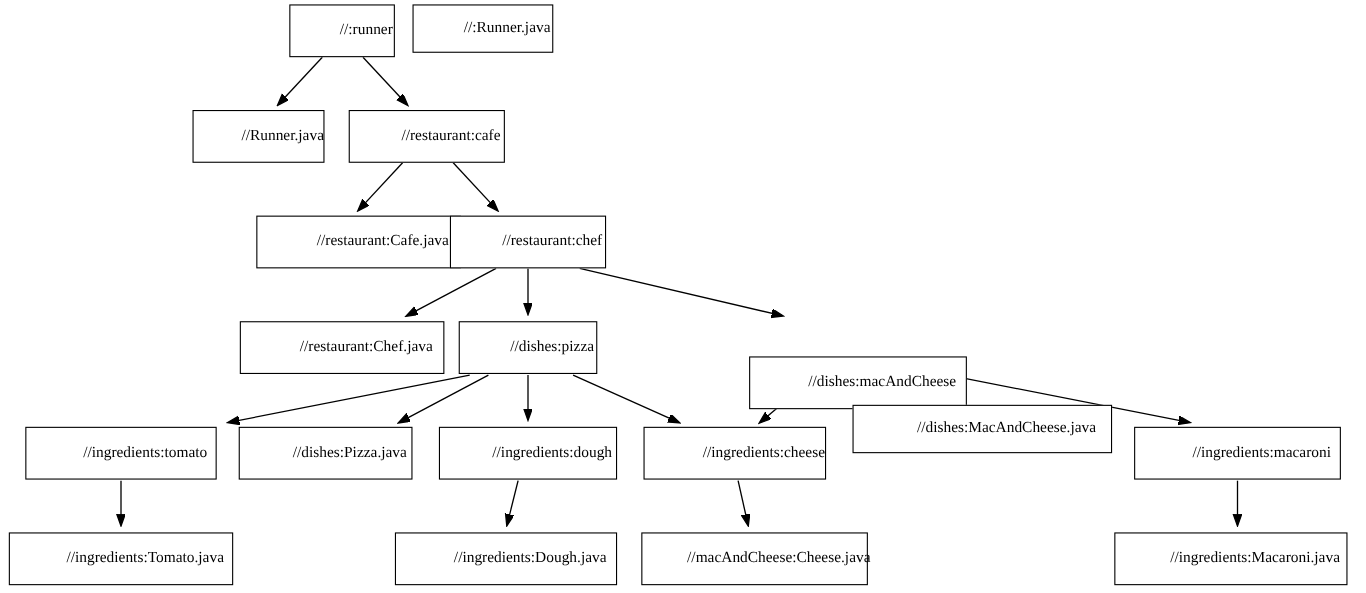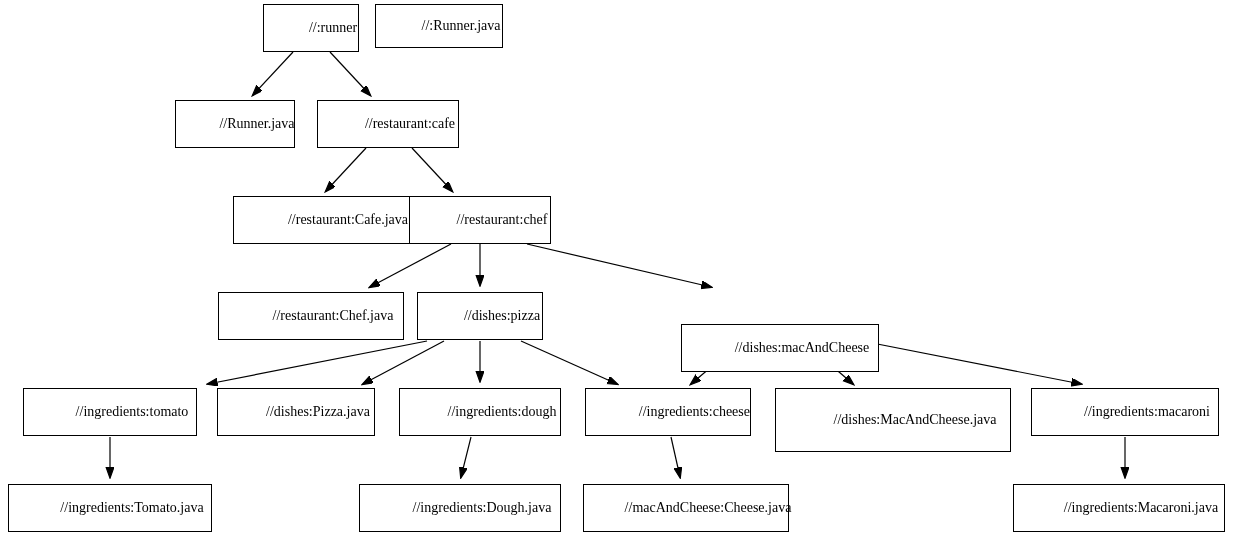--- a/index.html
+++ b/index.html
@@ -116,21 +116,21 @@
       </div>
       <div class="node" style="left: 217px; top: 388px; width: 158px; height: 48px;">
         <span>//dishes:Pizza.java</span>
       </div>
       <div class="node" style="left: 399px; top: 388px; width: 162px; height: 48px;">
         <span>//ingredients:dough</span>
       </div>
       <div class="node" style="left: 585px; top: 388px; width: 166px; height: 48px; justify-content: flex-end;">
         <span>//ingredients:cheese</span>
       </div>
-      <div class="node" style="left: 775px; top: 388px; width: 236px; height: 64px;">
+      <div class="node" style="left: 775px; top: 368px; width: 236px; height: 44px;">
         <span>//dishes:MacAndCheese.java</span>
       </div>
       <div class="node" style="left: 1031px; top: 388px; width: 188px; height: 48px;">
         <span>//ingredients:macaroni</span>
       </div>
       <div class="node" style="left: 8px; top: 484px; width: 204px; height: 48px;">
         <span>//ingredients:Tomato.java</span>
       </div>
       <div class="node" style="left: 359px; top: 484px; width: 202px; height: 48px;">
         <span>//ingredients:Dough.java</span>

